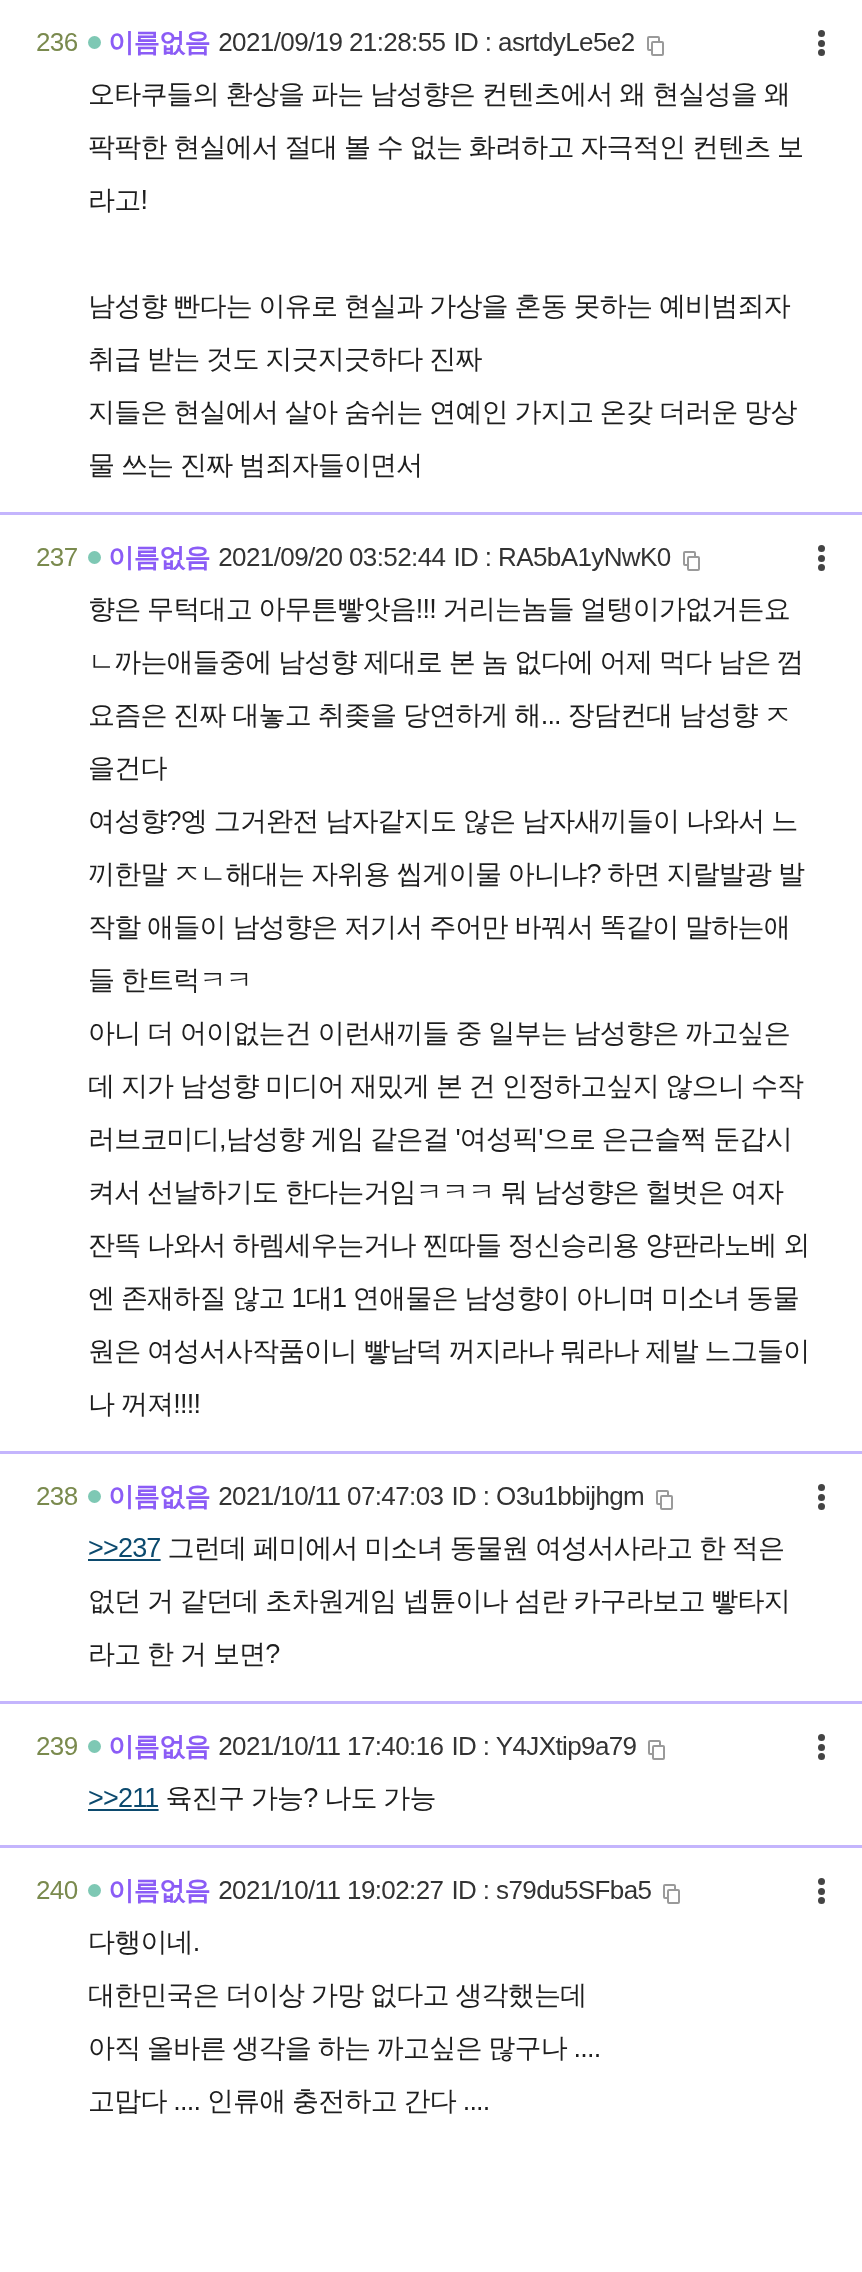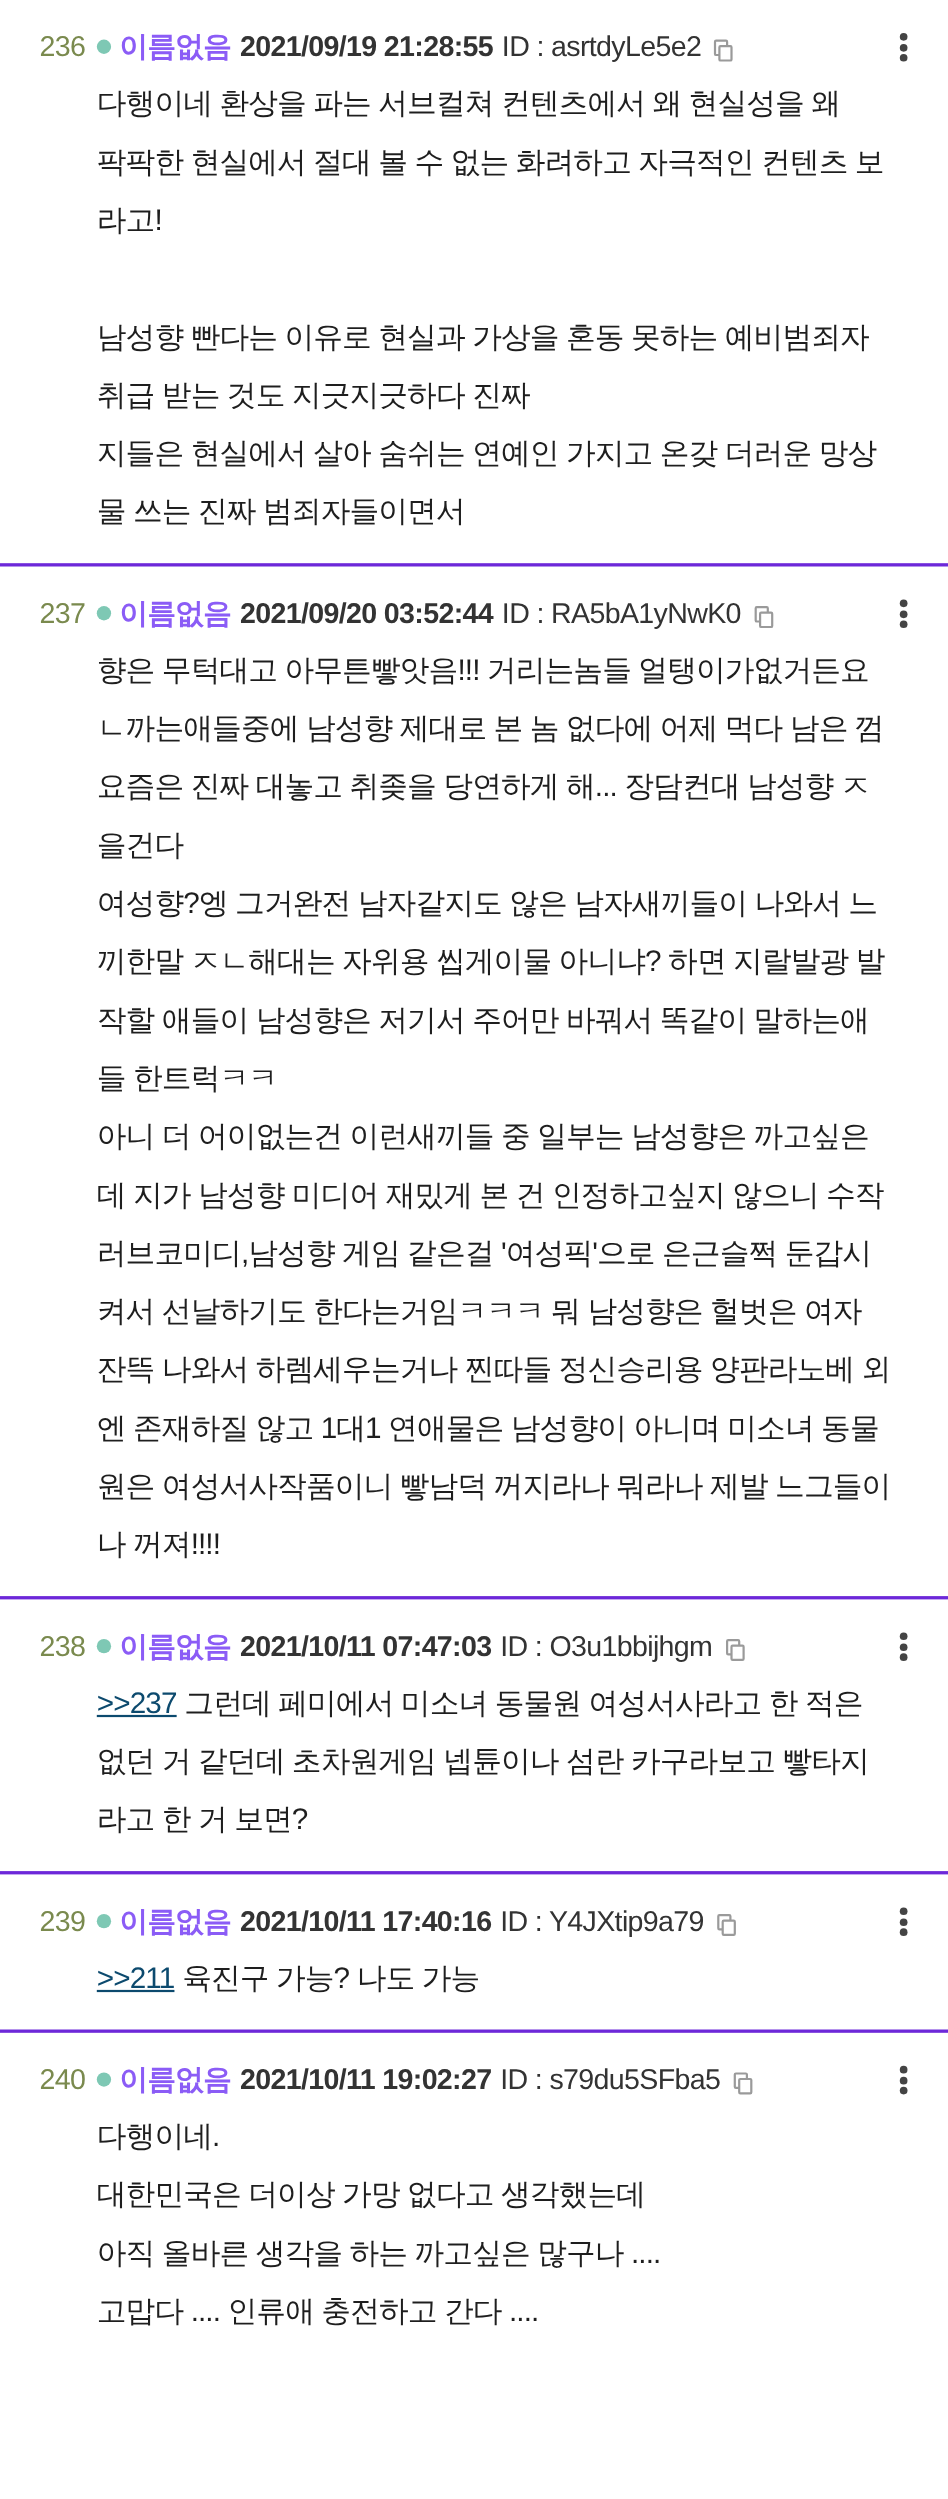--- a/index.html
+++ b/index.html
@@ -3,21 +3,21 @@
 <meta charset="utf-8">
 <style>
   html, body { margin: 0; padding: 0; background: #ffffff; }
   body {
     width: 862px;
     font-family: "Liberation Sans", "DejaVu Sans", sans-serif;
     color: #222222;
   }
   .post {
     position: relative;
-    border-bottom: 3px solid #6d28d9;
+    border-bottom: 3px solid #c4b5fd;
     padding: 22px 0 20px 0;
   }
   .post:last-child { border-bottom: none; }
   .post-header {
     display: flex;
     align-items: center;
     height: 40px;
     padding-left: 36px;
     font-size: 26px;
     white-space: nowrap;
@@ -25,21 +25,21 @@
   }
   .post-num { color: #7a8a4e; margin-right: 10px; }
   .status-dot {
     display: inline-block;
     width: 13px; height: 13px;
     border-radius: 50%;
     background: #7ec8b4;
     margin-right: 8px;
   }
   .author { color: #8b5cf6; font-weight: bold; margin-right: 8px; }
-  .timestamp { color: #333333; margin-right: 8px; font-weight: bold; }
+  .timestamp { color: #333333; margin-right: 8px; }
   .id-label { color: #333333; }
   .copy-icon {
     display: inline-block;
     position: relative;
     width: 16px; height: 18px;
     margin-left: 12px;
     margin-top: 6px;
   }
   .copy-icon::before, .copy-icon::after {
     content: "";
@@ -91,21 +91,21 @@
       <span class="timestamp">2021/09/19 21:28:55</span>
       <span class="id-label">ID : asrtdyLe5e2</span>
       <span class="copy-icon"></span>
     </div>
     <div class="kebab">
         <span></span>
         <span></span>
         <span></span>
       </div>
     <div class="post-body">
-        <div class="line"><span>다행이네 환상을 파는 서브컬쳐 컨텐츠에서 왜 현실성을 왜</span></div>
+        <div class="line"><span>오타쿠들의 환상을 파는 남성향은 컨텐츠에서 왜 현실성을 왜</span></div>
         <div class="line"><span>팍팍한 현실에서 절대 볼 수 없는 화려하고 자극적인 컨텐츠 보</span></div>
         <div class="line"><span>라고!</span></div>
         <div class="line"><span></span></div>
         <div class="line"><span>남성향 빤다는 이유로 현실과 가상을 혼동 못하는 예비범죄자</span></div>
         <div class="line"><span>취급 받는 것도 지긋지긋하다 진짜</span></div>
         <div class="line"><span>지들은 현실에서 살아 숨쉬는 연예인 가지고 온갖 더러운 망상</span></div>
         <div class="line"><span>물 쓰는 진짜 범죄자들이면서</span></div>
       </div>
   </div>
     <div class="post">

